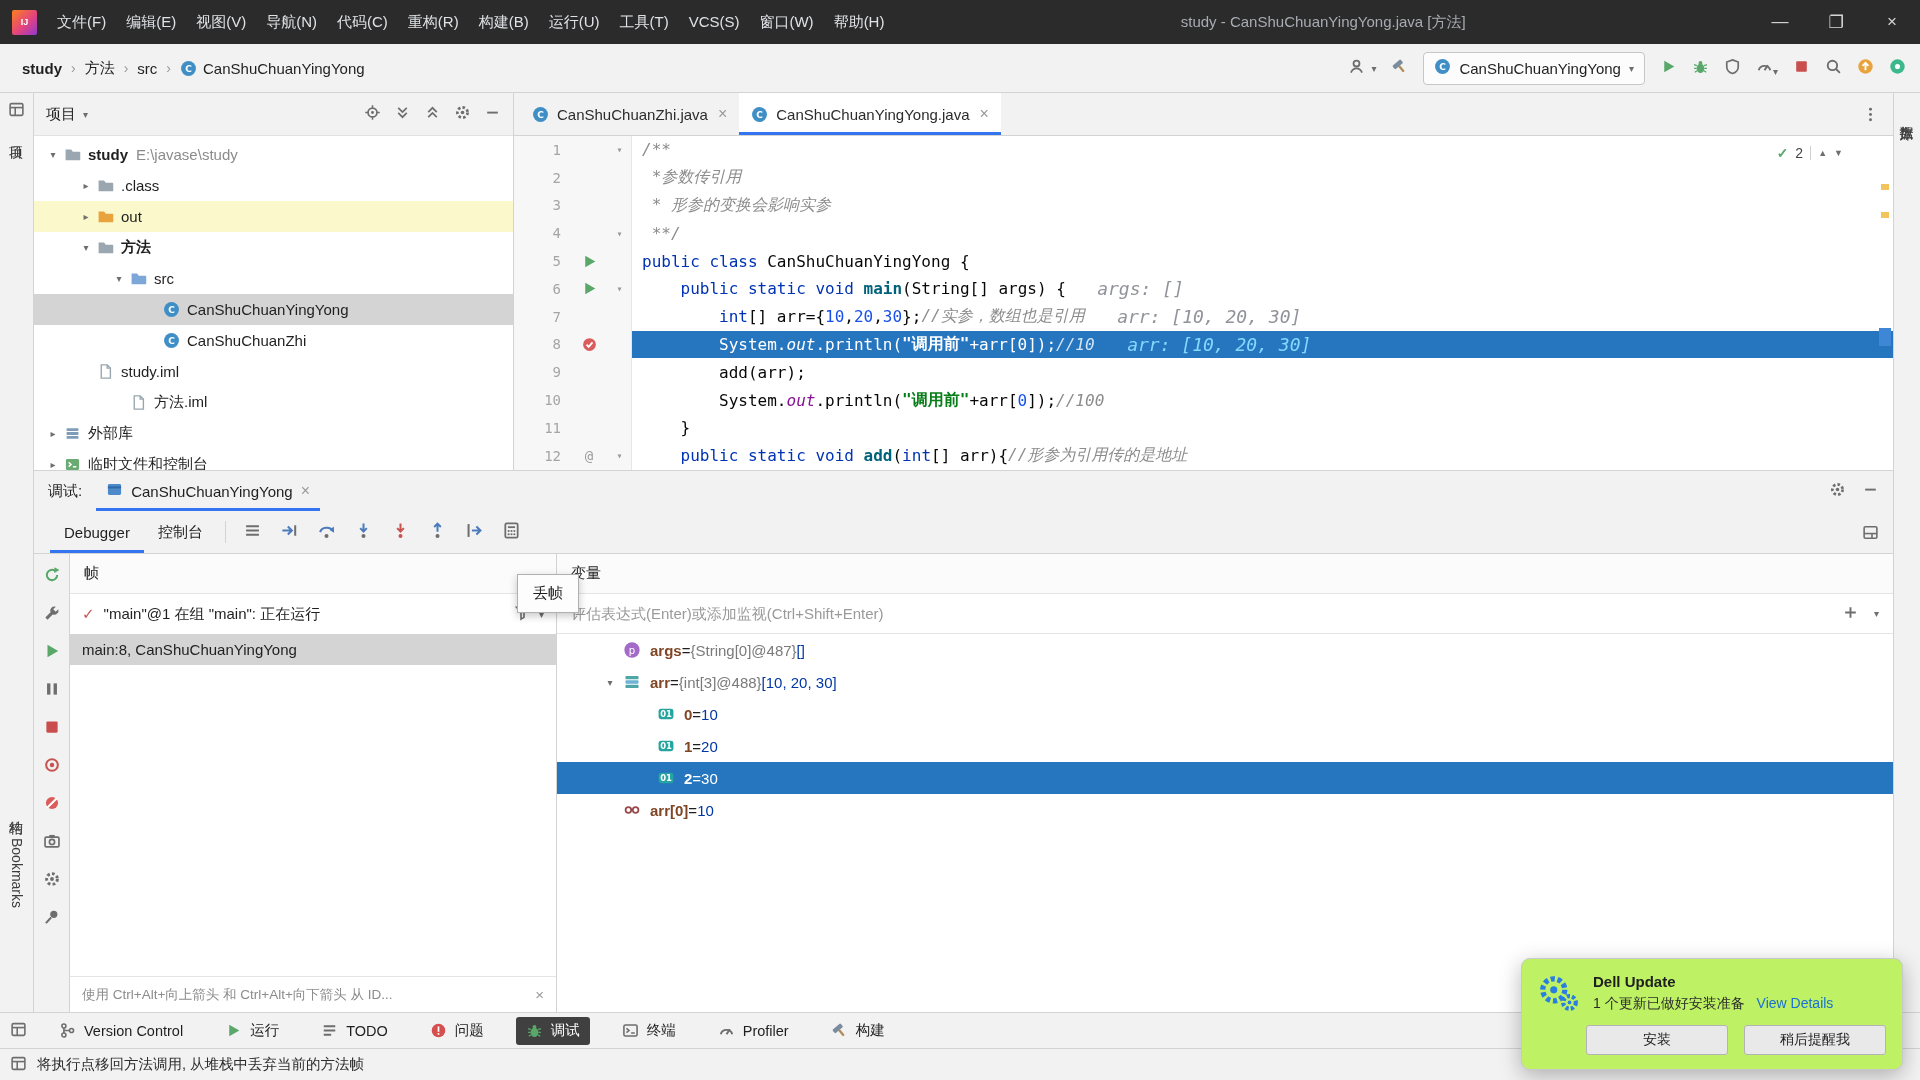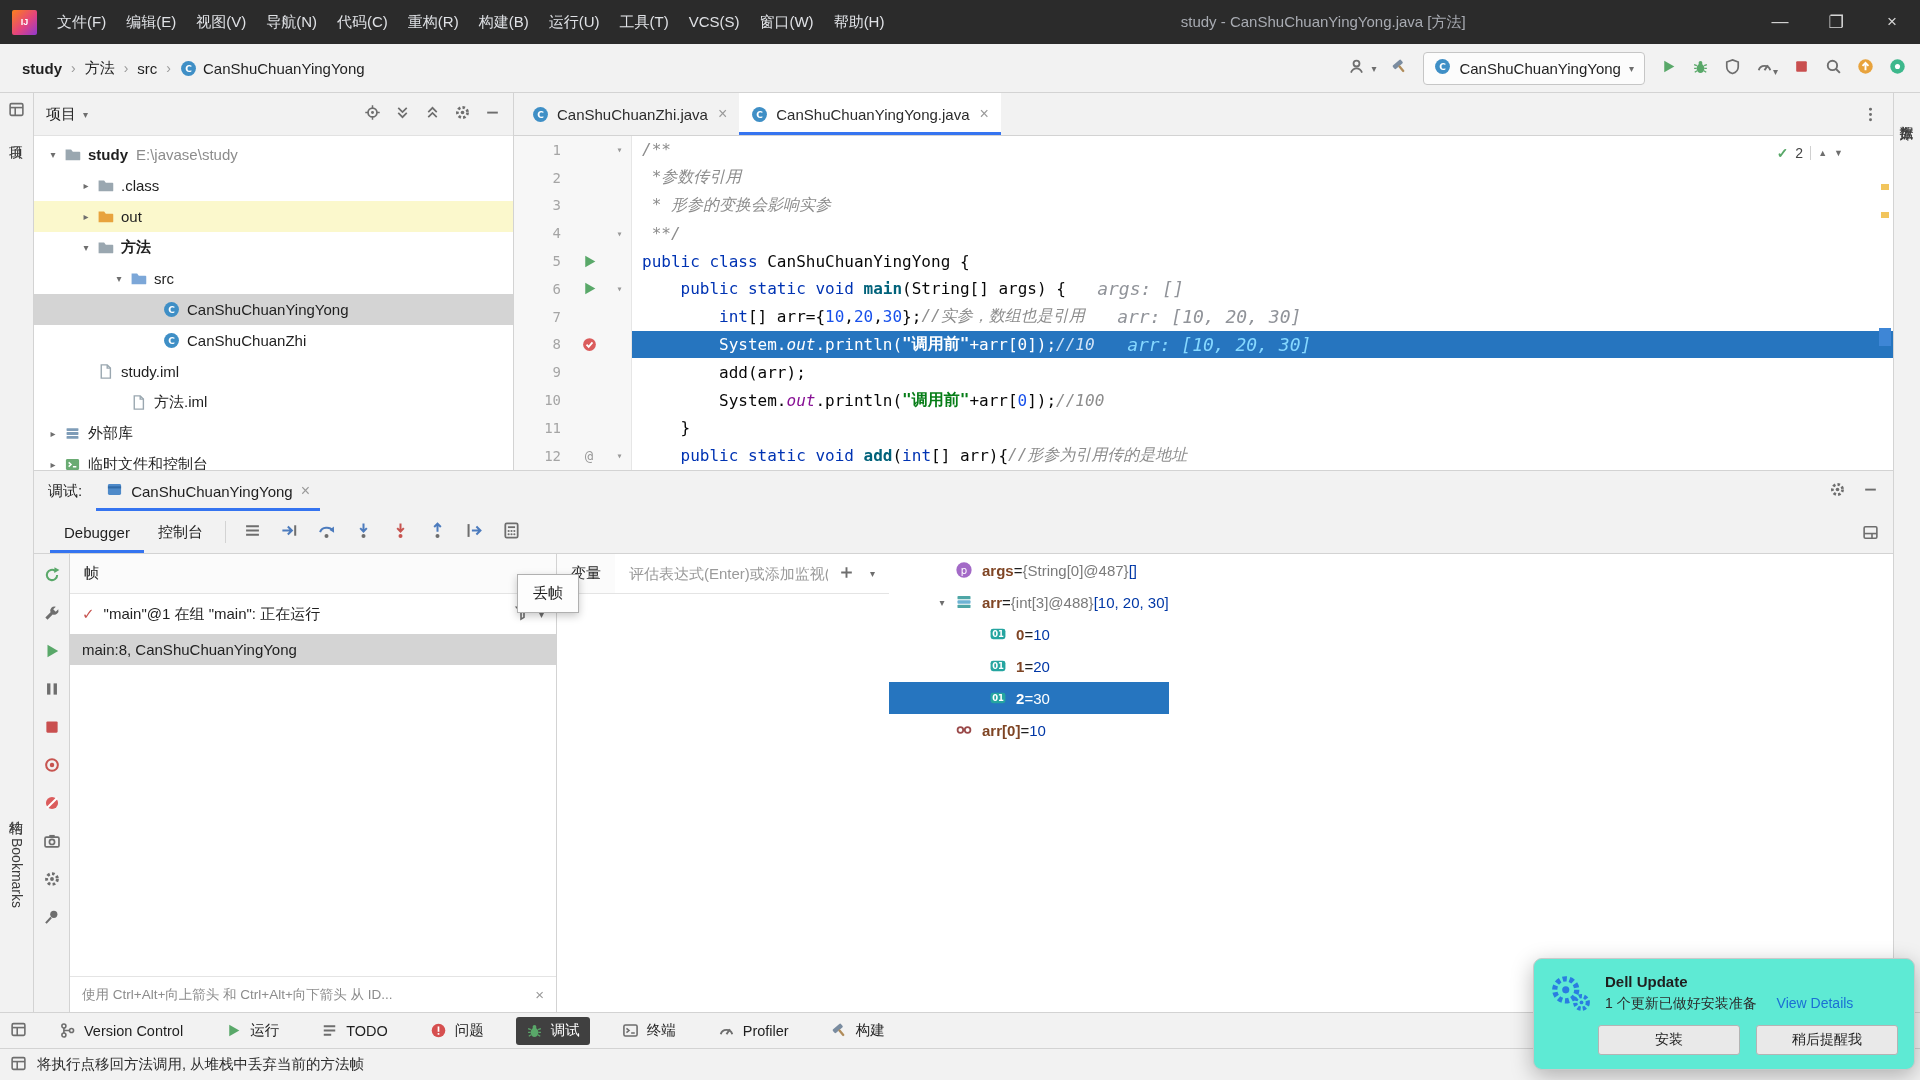--- a/index.html
+++ b/index.html
@@ -105,21 +105,21 @@
   .frames{width:487px;flex:none;border-right:1px solid #d3d3d3;background:#fff;display:flex;flex-direction:column;min-height:0}
   .panel-head{height:40px;flex:none;display:flex;align-items:center;padding:0 14px;font-size:15px;border-bottom:1px solid #e4e4e4;background:#fbfbfb}
   .thread-row{height:40px;flex:none;display:flex;align-items:center;padding:0 12px;gap:9px;font-size:15px}
   .thread-check{color:#c75450;font-weight:bold}
   .thread-right{margin-left:auto;display:flex;align-items:center;gap:8px}
   .frame-row{height:31px;flex:none;display:flex;align-items:center;padding:0 12px;font-size:15px}
   .frame-row.selected{background:#d4d4d4}
   .frames .fspacer{flex:1}
   .frames-hint{height:36px;flex:none;display:flex;align-items:center;gap:10px;padding:0 12px;color:#8c8c8c;font-size:13.5px;border-top:1px solid #e4e4e4;white-space:nowrap;overflow:hidden}
   .frames-hint .x{margin-left:auto;color:#9a9a9a;font-size:15px}
-  .variables{flex:1;background:#fff;display:flex;flex-direction:row;min-width:0;min-height:0}
+  .variables{flex:1;background:#fff;display:flex;flex-direction:column;min-width:0;min-height:0}
   .eval-row{height:40px;flex:none;display:flex;align-items:center;padding:0 14px;border-bottom:1px solid #e4e4e4;gap:10px}
   .eval-input{flex:1;border:none;outline:none;font-size:15px;color:#3c3c3c;background:transparent;font-family:inherit}
   .eval-input::placeholder{color:#9a9a9a}
   .eval-icons{display:flex;align-items:center;gap:15px}
   .var-row{height:32px;flex:none;display:flex;align-items:center;padding-left:40px;font-size:15px;white-space:nowrap}
   .var-row .chev{width:26px;flex:none;text-align:center;color:#6e6e6e;font-size:10px}
   .var-row .ic{width:18px;height:18px;margin-right:9px}
   .var-row.child{padding-left:74px}
   .var-row.selected{background:#2675bf}
   .v-name{color:#7f4524;font-weight:bold}
@@ -130,27 +130,27 @@
   .var-row.selected .v-name,.var-row.selected .v-p,.var-row.selected .v-ref,.var-row.selected .v-val,.var-row.selected .v-num{color:#fff}
 
   
   .tool-row{height:36px;background:#f2f2f2;border-top:1px solid #d3d3d3;display:flex;align-items:center;padding:0 10px;gap:22px}
   .tool-btn{display:flex;align-items:center;gap:8px;height:28px;padding:0 10px;border-radius:3px;font-size:14.5px;white-space:nowrap}
   .tool-btn.active{background:#404040;color:#fff}
   .status-bar{height:32px;background:#f2f2f2;border-top:1px solid #d3d3d3;display:flex;align-items:center;gap:10px;padding:0 10px;font-size:14.5px;color:#2c2c2c}
 
   
   .tooltip{position:absolute;left:517px;top:574px;background:#fdfdfd;border:1px solid #b0b0b0;box-shadow:0 3px 8px rgba(0,0,0,.22);padding:9px 15px;font-size:15px;z-index:40}
-  .notif{position:absolute;right:5px;bottom:10px;width:382px;height:112px;background:#5eead4;border:1px solid #c9c9c9;border-radius:9px;box-shadow:0 6px 22px rgba(0,0,0,.28);padding:13px 16px 12px;z-index:50}
+  .notif{position:absolute;right:17px;bottom:10px;width:382px;height:112px;background:#bef264;border:1px solid #c9c9c9;border-radius:9px;box-shadow:0 6px 22px rgba(0,0,0,.28);padding:13px 16px 12px;z-index:50}
   .notif-head{display:flex;gap:13px}
   .notif-logo{width:42px;height:42px;flex:none}
   .notif-logo svg{width:100%;height:100%}
   .notif-title{font-weight:bold;font-size:15px;margin-top:1px}
   .notif-body{font-size:14px;margin-top:5px;color:#2c2c2c;white-space:nowrap}
-  .notif-link{color:#1a6fd4;margin-left:16px}
+  .notif-link{color:#1a6fd4;margin-left:8px}
   .notif-buttons{display:flex;justify-content:flex-end;gap:16px;margin-top:11px}
   .notif-btn{min-width:142px;text-align:center;background:#e9e9e9;border:1px solid #b4b4b4;border-radius:3px;padding:5px 14px;font-size:14px}
 </style>
 </head>
 <body>
 
 <header class="titlebar">
   <span class="logo">IJ</span>
   <nav class="menus">
       <span class="menu-item">文件(F)</span>

